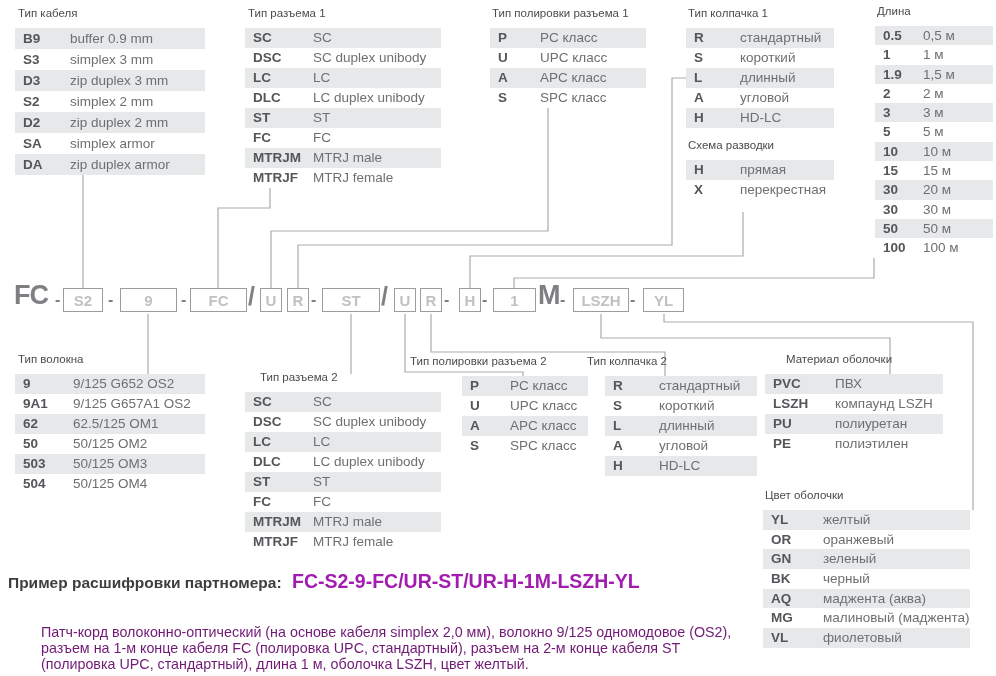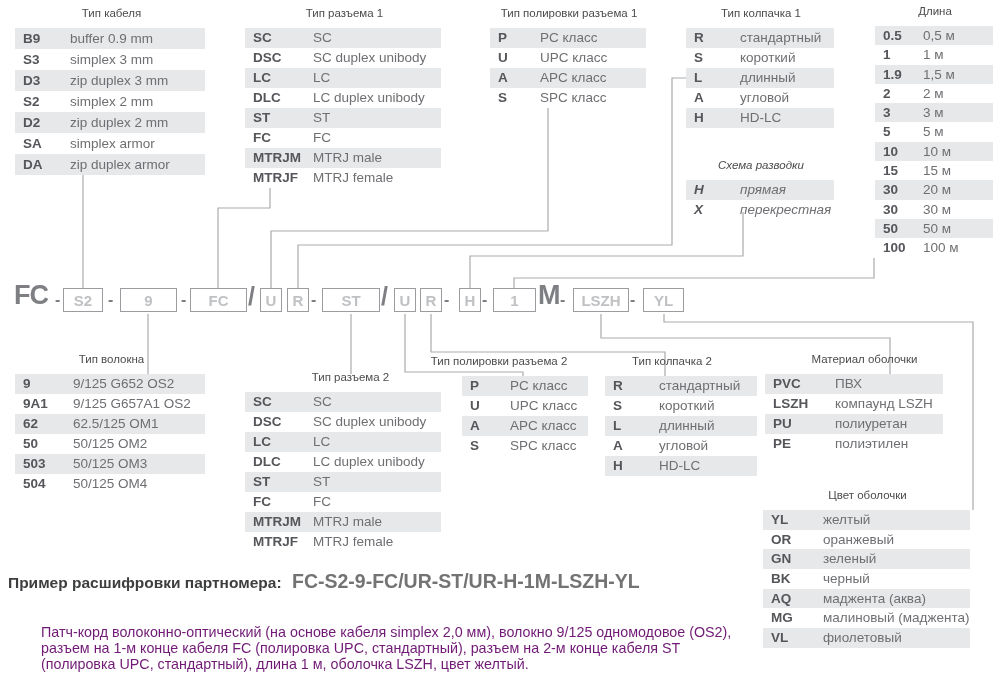--- a/index.html
+++ b/index.html
@@ -3,31 +3,31 @@
 <meta charset="utf-8">
 <style>
   html,body{margin:0;padding:0;background:#fff;}
   .page{position:relative;width:996px;height:676px;background:#fff;overflow:hidden;
         font-family:"Liberation Sans",sans-serif;}
   svg.lines{position:absolute;left:0;top:0;pointer-events:none;}
   svg.lines polyline{fill:none;stroke:#aaabae;stroke-width:1.2;}
 
   
   .tbl{position:absolute;--cw:50px;--rh:20px;}
-  .tbl-label{font-size:11.5px;color:#4a4b4d;height:24px;line-height:18px;white-space:nowrap;text-align:center;}
+  .tbl-label{font-size:11.5px;color:#4a4b4d;height:24px;line-height:18px;white-space:nowrap;}
   .row{display:flex;height:var(--rh);line-height:var(--rh);font-size:13.5px;white-space:nowrap;}
   .row:nth-child(odd){background:#e7e8ea;}
   .row .code{width:var(--cw);padding-left:8px;font-weight:bold;color:#55565a;flex:none;}
   .row .desc{color:#6e6f72;}
 
   #tbl-cable   {left:15px; top:4px;  width:190px;--cw:47px;--rh:21px;}
   #tbl-conn1   {left:245px;top:4px;  width:196px;--cw:60px;}
   #tbl-polish1 {left:490px;top:4px;  width:156px;--cw:42px;}
   #tbl-cap1    {left:686px;top:4px;  width:148px;--cw:46px;}
-  #tbl-wiring  {left:686px;top:156px;width:148px;font-style:italic;--cw:46px;}
+  #tbl-wiring  {left:686px;top:136px;width:148px;--cw:46px;}
   #tbl-length  {left:875px;top:2px;  width:118px;--cw:40px;--rh:19.3px;}
   #tbl-fiber   {left:15px; top:350px;width:190px;--cw:50px;}
   #tbl-conn2   {left:245px;top:350px;width:196px;--cw:60px;}
   #tbl-polish2 {left:462px;top:352px;width:126px;--cw:40px;}
   #tbl-cap2    {left:605px;top:352px;width:152px;--cw:46px;}
   #tbl-material{left:765px;top:350px;width:178px;--cw:62px;}
   #tbl-color   {left:763px;top:486px;width:207px;--cw:52px;--rh:19.7px;}
 
   #tbl-cable .tbl-label, #tbl-fiber .tbl-label, #tbl-conn1 .tbl-label{margin-left:3px;}
   #tbl-polish1 .tbl-label,#tbl-cap1 .tbl-label,#tbl-wiring .tbl-label,
@@ -42,21 +42,21 @@
   .pn .seg{position:absolute;}
   .pn .prefix{top:280px;font-size:27px;font-weight:bold;color:#7d7f82;letter-spacing:-1px;}
   .pn .dash{top:291px;font-size:16px;font-weight:bold;color:#7d7f82;}
   .pn .slash{top:282px;font-size:25px;font-weight:bold;color:#7d7f82;}
   .pn .box{top:288px;height:24px;line-height:24px;border:1.3px solid #9b9c9f;
            text-align:center;font-size:15px;font-weight:bold;color:#bfc1c3;box-sizing:border-box;}
 
   
   .example{position:absolute;left:8px;top:570px;white-space:nowrap;}
   .example .ex-heading{font-size:15.5px;font-weight:bold;color:#3d3e40;}
-  .example .ex-code{font-size:19.5px;font-weight:bold;color:#737373;margin-left:6px;}
+  .example .ex-code{font-size:19.5px;font-weight:bold;color:#a21caf;margin-left:6px;}
   .ex-desc{position:absolute;left:25px;top:608px;width:714px;margin:16px;
            font-size:14.3px;line-height:16px;color:#701a75;}
 </style>
 </head>
 <body>
 
 <div class="page">
 
   <svg class="lines" width="996" height="676">
     <polyline points="83,175 83,288"></polyline>

